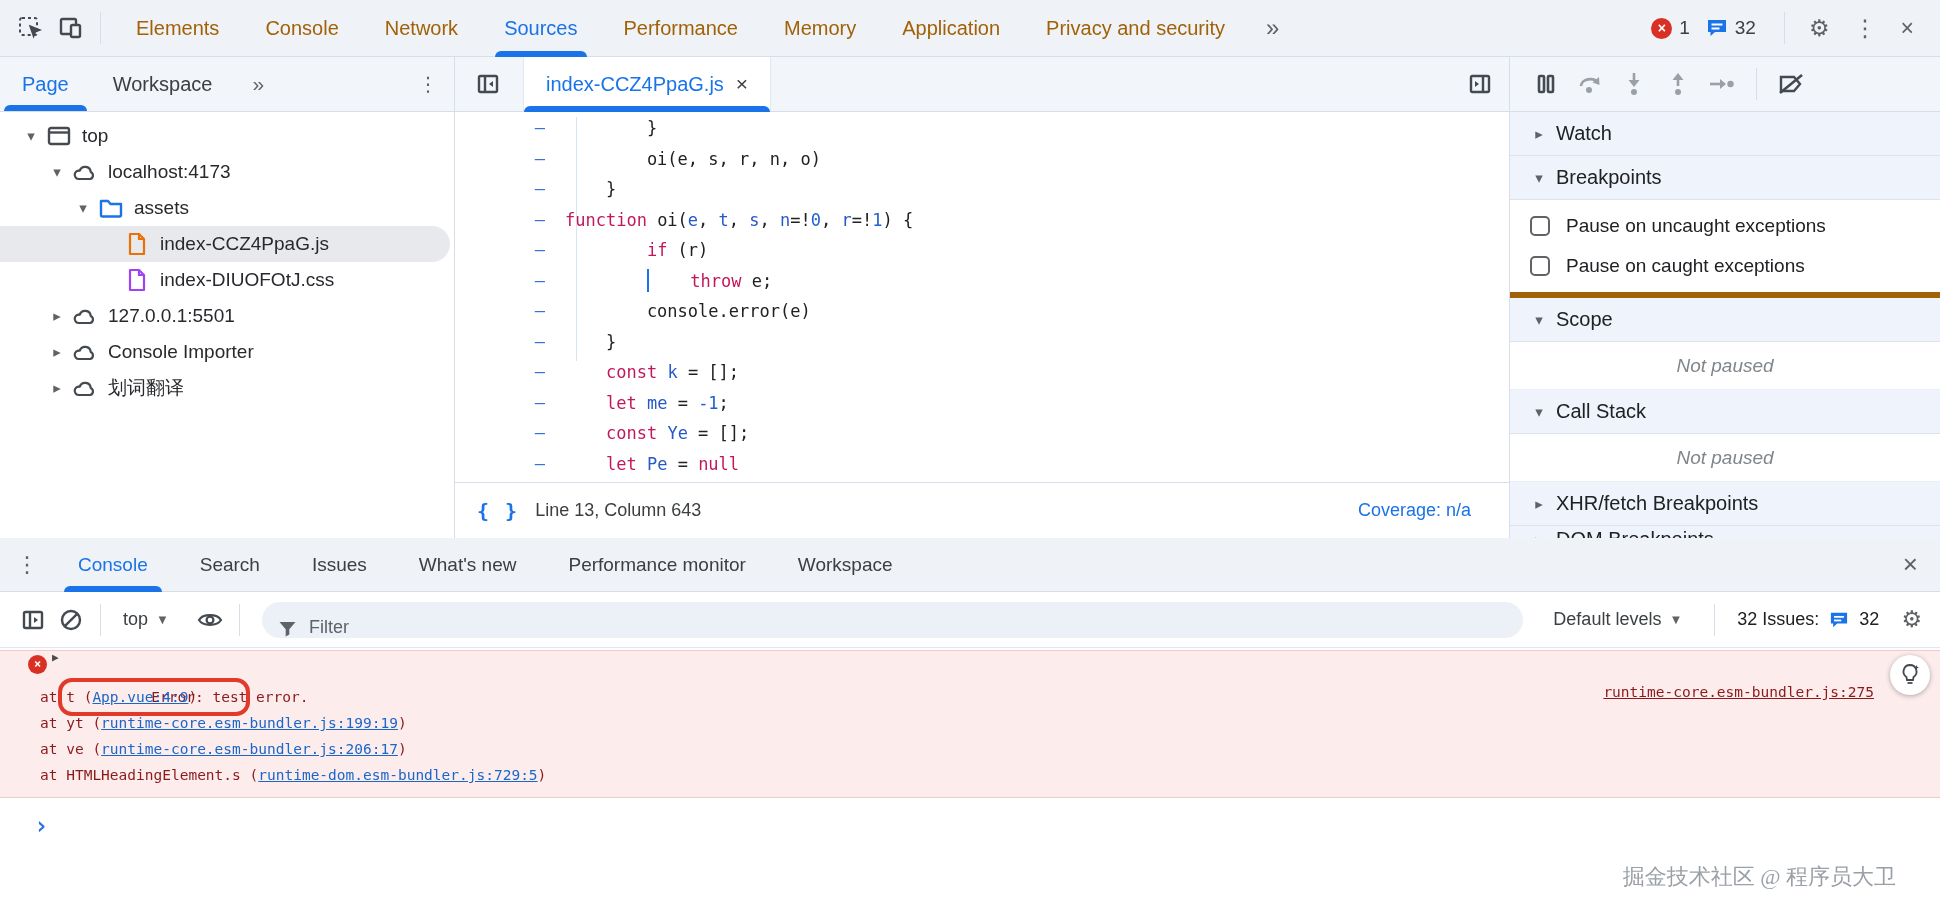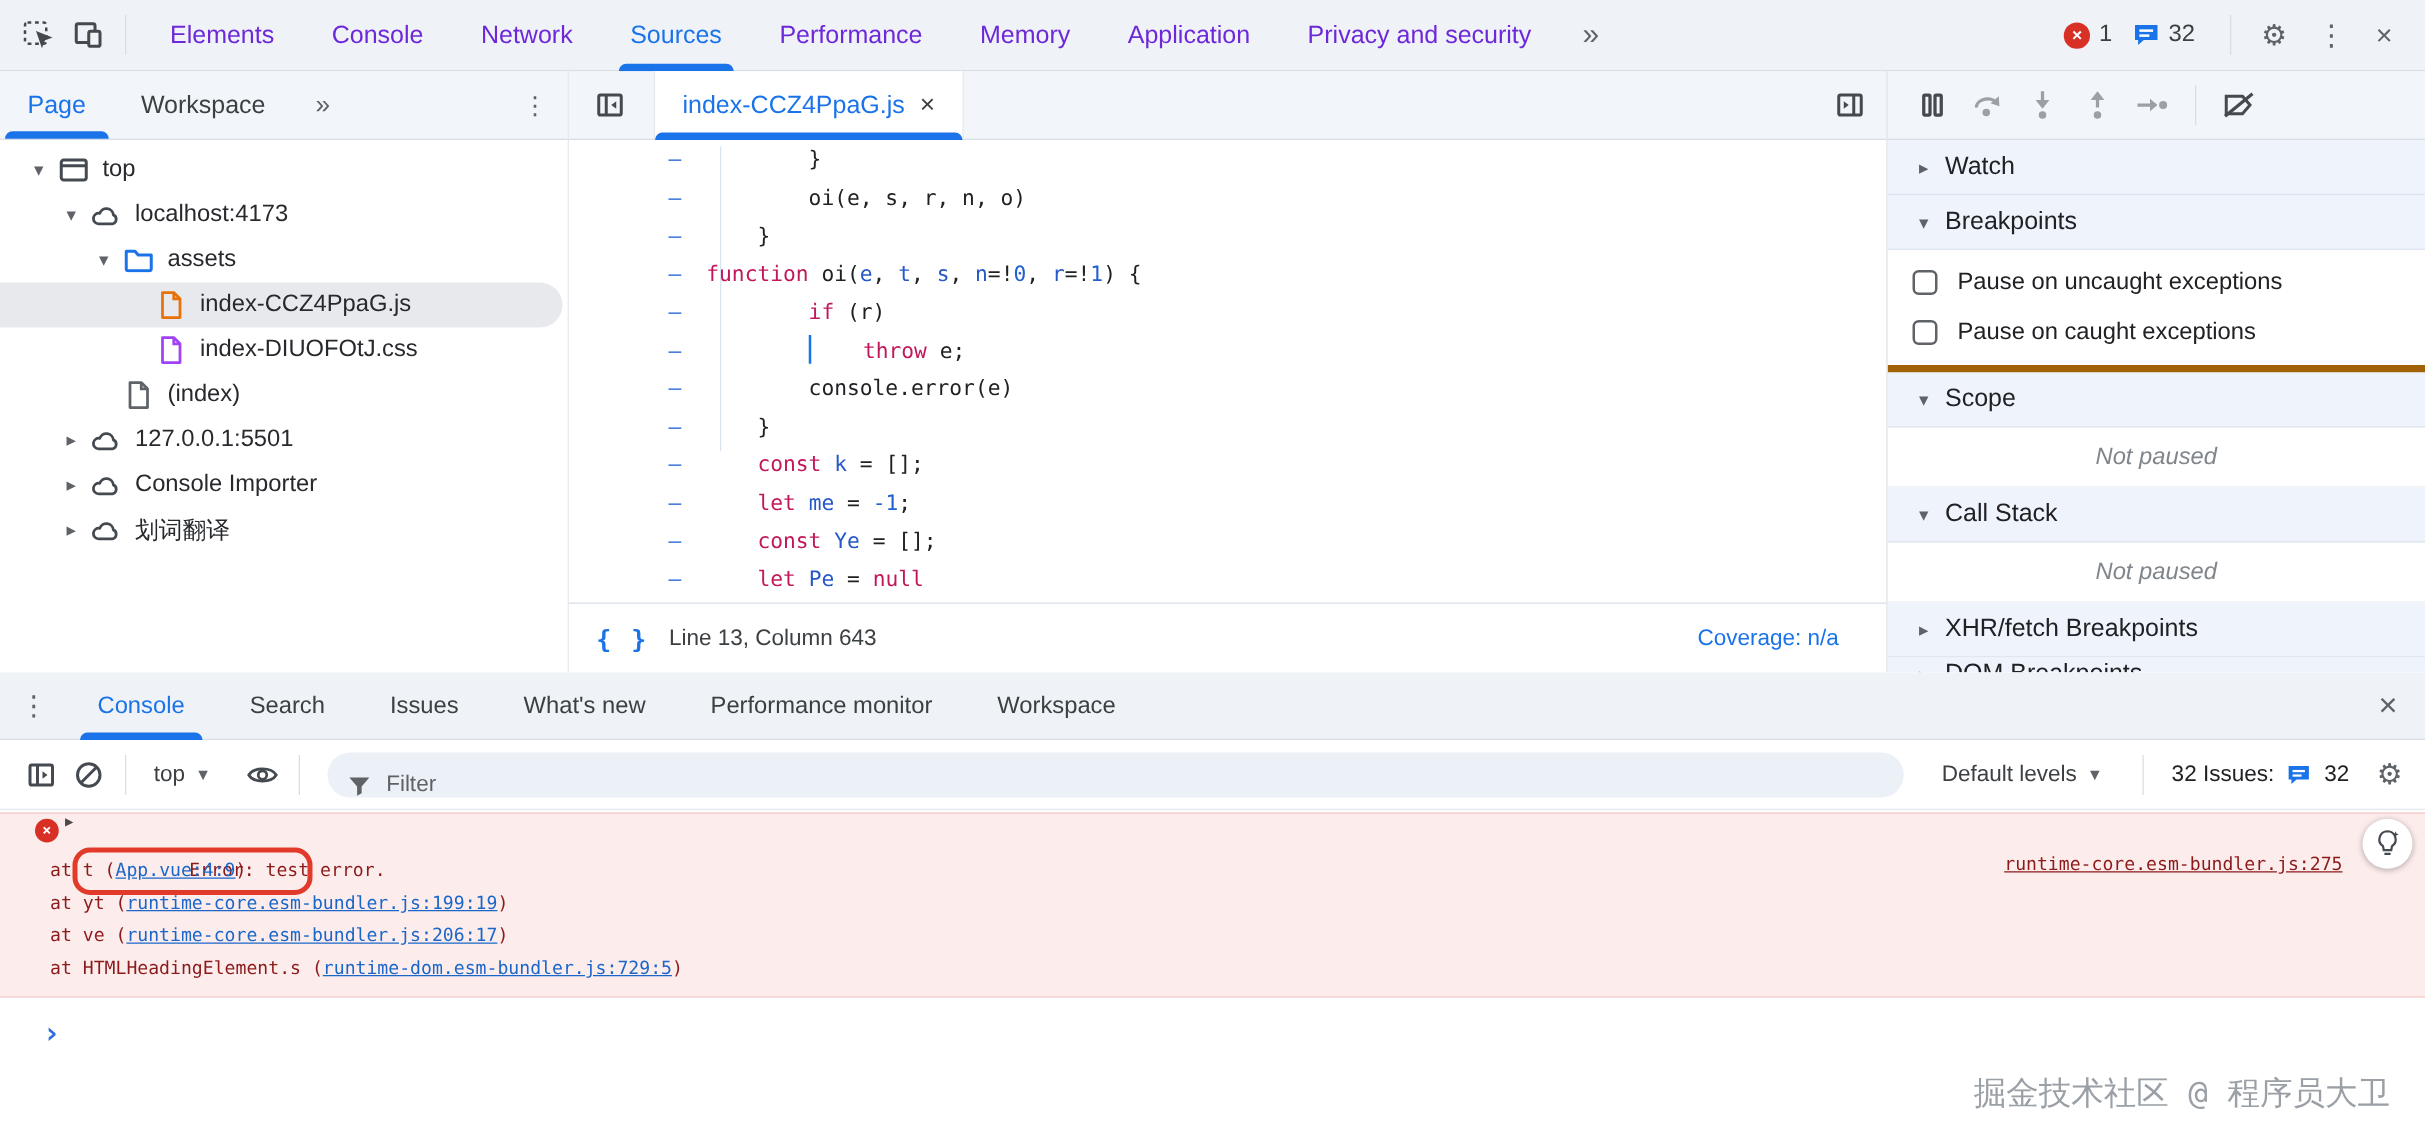--- a/index.html
+++ b/index.html
@@ -8,21 +8,21 @@
   #app { position:relative; width:1940px; height:910px; background:#fff; }
 
   
   .topbar { position:absolute; left:0; top:0; width:1940px; height:57px;
     background:#eff2f6; border-bottom:1px solid #d8dee8; display:flex; align-items:center; }
   .tb-icon { width:34px; height:34px; display:flex; align-items:center; justify-content:center;
     margin-left:14px; border-radius:6px; cursor:pointer; }
   .vdiv { width:1px; height:32px; background:#d8dee8; margin:0 12px; }
   .top-tabs { display:flex; align-items:center; height:100%; }
   .top-tab { position:relative; height:100%; display:flex; align-items:center;
-    padding:0 23px; font-size:20px; color:#6d28d9; cursor:pointer; white-space:nowrap; }
+    padding:0 23px; font-size:20px; color:#a16207; cursor:pointer; white-space:nowrap; }
   .top-tab.active { color:#1a73e8; }
   .top-tab.active::after { content:""; position:absolute; left:14px; right:14px; bottom:-1px;
     height:6px; border-radius:6px 6px 0 0; background:#1a73e8; }
   .more-chev { font-size:24px; color:#5f6368; padding:0 18px; cursor:pointer; }
   .top-right { margin-left:auto; display:flex; align-items:center; padding-right:14px; }
   .err-badge { width:21px; height:21px; border-radius:50%; background:#d93025; color:#fff;
     font-size:14px; font-weight:bold; display:flex; align-items:center; justify-content:center; }
   .badge-count { font-size:19px; color:#3c4043; margin:0 16px 0 7px; }
   .glyph-btn { font-size:23px; color:#5f6368; padding:0 12px; cursor:pointer; }
 
@@ -122,21 +122,21 @@
   .ce-link { color:#1a66c9; text-decoration:underline; cursor:pointer; }
   .ce-right-link { position:absolute; right:66px; top:21px; height:26px; line-height:26px;
     font-size:14.5px; color:#8c1a1a; text-decoration:underline; cursor:pointer; }
   .annotation { position:absolute; left:58px; top:27px; width:192px; height:38px;
     border:4.5px solid #e23a2a; border-radius:14px; pointer-events:none; }
   .bulb-fab { position:absolute; right:10px; top:4px; width:40px; height:40px; border-radius:50%;
     background:#fff; box-shadow:0 1px 5px rgba(0,0,0,.3); display:flex; align-items:center;
     justify-content:center; cursor:pointer; z-index:5; }
   .prompt-row { margin:14px 0 0 34px; }
   .prompt-chev { color:#2c6fdd; font-size:24px; font-weight:bold; font-family:"DejaVu Sans Mono", monospace; }
-  .watermark { position:absolute; right:28px; bottom:20px; font-size:26px; color:#9aa0a6; }
+  .watermark { position:absolute; right:44px; bottom:20px; font-size:22px; color:#9aa0a6;font-family:Liberation Serif, serif; }
 
   svg { display:block; }
 </style>
 </head>
 <body>
 
 <div id="app">
 
   <div class="topbar">
     <div class="tb-icon">
@@ -234,30 +234,20 @@
           <div class="tree-row" style="padding-left: 96px;">
             <span class="tw-arrow"></span>
             <span class="tw-icon">
               <svg width="20" height="24" viewBox="0 0 20 24">
                 <path d="M3 2 h9 l5 5 v15 h-14 Z" fill="none" stroke="#a142f4" stroke-width="2.2" stroke-linejoin="round"></path>
                 <path d="M12 2 v5 h5" fill="none" stroke="#a142f4" stroke-width="2.2"></path>
               </svg>
             </span>
             <span>index-DIUOFOtJ.css</span>
           </div>
-          <div class="tree-row" style="padding-left: 70px;">
-            <span class="tw-arrow"></span>
-            <span class="tw-icon">
-              <svg width="20" height="24" viewBox="0 0 20 24">
-                <path d="M3 2 h9 l5 5 v15 h-14 Z" fill="none" stroke="#5f6368" stroke-width="2.2" stroke-linejoin="round"></path>
-                <path d="M12 2 v5 h5" fill="none" stroke="#5f6368" stroke-width="2.2"></path>
-              </svg>
-            </span>
-            <span>(index)</span>
-          </div>
           <div class="tree-row" style="padding-left: 44px;">
             <span class="tw-arrow">▸</span>
             <span class="tw-icon">
               <svg width="26" height="20" viewBox="0 0 26 20">
                 <path d="M7 17 a4.2 4.2 0 1 1 .8-8.3 a5.6 5.6 0 0 1 10.9 1.2 a3.8 3.8 0 0 1 -.4 7.1 Z" fill="none" stroke="#454a50" stroke-width="2.2" stroke-linejoin="round"></path>
               </svg>
             </span>
             <span>127.0.0.1:5501</span>
           </div>
           <div class="tree-row" style="padding-left: 44px;">

